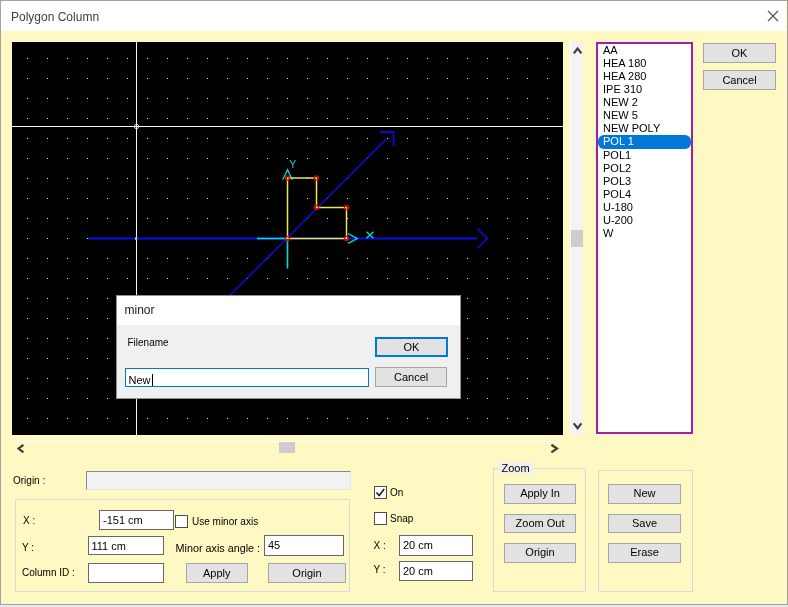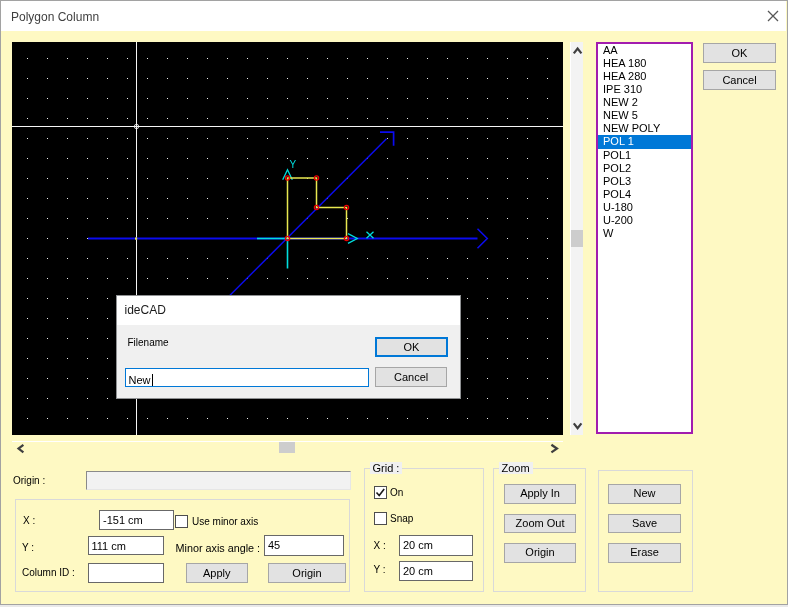--- a/index.html
+++ b/index.html
@@ -11,21 +11,21 @@
 .abs { position:absolute; }
 .btn { position:absolute; background:#e2e2e2; border:1px solid #a6a6a6; font-size:11px; text-align:center; font-family:Liberation Sans, sans-serif; color:#000; padding:0; }
 .tb { position:absolute; background:#fff; border:1px solid #686868; font-size:11px; padding-left:3px; }
 .tb span { position:relative; top:3px; }
 .group { position:absolute; border:1px solid #d9d9d9; }
 .glabel { position:absolute; top:-7px; left:5px; background:#f0f0f0; padding:0 3px; font-size:11px; }
 .lbl { position:absolute; font-size:10px; white-space:nowrap; }
 .cb { position:absolute; width:13px; height:13px; background:#fff; border:1px solid #4d4d4d; }
 #list { position:absolute; left:596px; top:42px; width:97px; height:392px; background:#fff; border:2px solid #a21caf; overflow:hidden; }
 #list .it { height:13.07px; line-height:13.2px; padding-left:5px; white-space:pre; }
-#list .sel { background:#0078d7; color:#fff; }
+#list .sel { background:#0078d7; color:#fff;border-radius:6px; }
 #bottomedge { position:absolute; left:0; top:604.4px; width:788px; height:2.6px; background:#e9e9e9; border-top:1px solid #a2a2a2; }
 </style>
 </head>
 <body>
 <div id="win">
   <div id="titlebar">
     <span id="title">Polygon Column</span>
     <svg class="abs" style="left:766px;top:9px" width="12" height="12" viewBox="0 0 12 12">
       <path d="M1,1 L11,11 M11,1 L1,11" stroke="#575757" stroke-width="1.3" fill="none"></path>
     </svg>
@@ -122,23 +122,20 @@
   <div class="lbl" style="left:192px;top:515.5px">Use minor axis</div>
   <div class="lbl" style="left:22px;top:542px">Y :</div>
   <div class="tb" style="left:87.5px;top:535.5px;width:76px;height:19.5px"><span>111 cm</span></div>
   <div class="lbl" style="left:175.5px;top:542px;font-size:10.8px">Minor axis angle :</div>
   <div class="tb" style="left:264px;top:535px;width:80px;height:20.5px"><span>45</span></div>
   <div class="lbl" style="left:22px;top:567px">Column ID :</div>
   <div class="tb" style="left:87.5px;top:562.5px;width:76px;height:20px"></div>
   <div class="btn" style="left:186px;top:562.5px;width:61.5px;height:20px;line-height:18px">Apply</div>
   <div class="btn" style="left:268px;top:562.5px;width:78px;height:20px;line-height:18px">Origin</div>
 
-  <div class="group" style="left:363.5px;top:468px;width:120px;height:124px">
-      <span class="glabel">Grid :</span>
-    </div>
   <div class="cb" style="left:373.5px;top:485.5px"></div>
   <svg class="abs" style="left:373.5px;top:485.5px" width="13" height="13">
       <path d="M2.5,6.5 L5.2,9.5 L10.2,3" stroke="#1a1a1a" stroke-width="1.6" fill="none"></path>
     </svg>
   <div class="lbl" style="left:390px;top:486.5px">On</div>
   <div class="cb" style="left:373.5px;top:512px"></div>
   <div class="lbl" style="left:390px;top:513px">Snap</div>
   <div class="lbl" style="left:373.5px;top:539.5px">X :</div>
   <div class="tb" style="left:399px;top:535px;width:73.5px;height:20.5px"><span>20 cm</span></div>
   <div class="lbl" style="left:373.5px;top:564px">Y :</div>
@@ -151,21 +148,21 @@
   <div class="btn" style="left:504px;top:513.5px;width:72px;height:19.5px;line-height:17.5px">Zoom Out</div>
   <div class="btn" style="left:504px;top:543px;width:72px;height:19.5px;line-height:17.5px">Origin</div>
 
   <div class="group" style="left:597.5px;top:469.5px;width:95.5px;height:122.5px"></div>
   <div class="btn" style="left:608px;top:484px;width:73px;height:19.5px;line-height:17.5px">New</div>
   <div class="btn" style="left:608px;top:513.5px;width:73px;height:19.5px;line-height:17.5px">Save</div>
   <div class="btn" style="left:608px;top:543px;width:73px;height:19.5px;line-height:17.5px">Erase</div>
 
   <div class="abs" style="left:115.5px;top:295px;width:345.5px;height:103.5px;background:#f0f0f0;border:1px solid #8f9193">
     <div class="abs" style="left:0;top:0;width:343.5px;height:29px;background:#fff"></div>
-    <div class="abs" style="left:8px;top:7px;font-size:12px;color:#1a1a1a">ideCAD</div>
+    <div class="abs" style="left:8px;top:7px;font-size:12px;color:#1a1a1a">minor</div>
     <div class="lbl" style="left:11px;top:41px">Filename</div>
     <div class="tb" style="left:8px;top:72px;width:244px;height:19px;border-color:#0078d7"><span>New</span><span style="display:inline-block;width:1px;height:12px;background:#000;position:relative;top:5px;margin-left:1px"></span></div>
     <div class="btn" style="left:258.5px;top:41px;width:72.8px;height:20px;line-height:16px;border:2px solid #0078d7">OK</div>
     <div class="btn" style="left:258.5px;top:70.5px;width:72.3px;height:20px;line-height:18px">Cancel</div>
   </div>
 
   <div id="bottomedge"></div>
 </div>
 
 </body></html>

